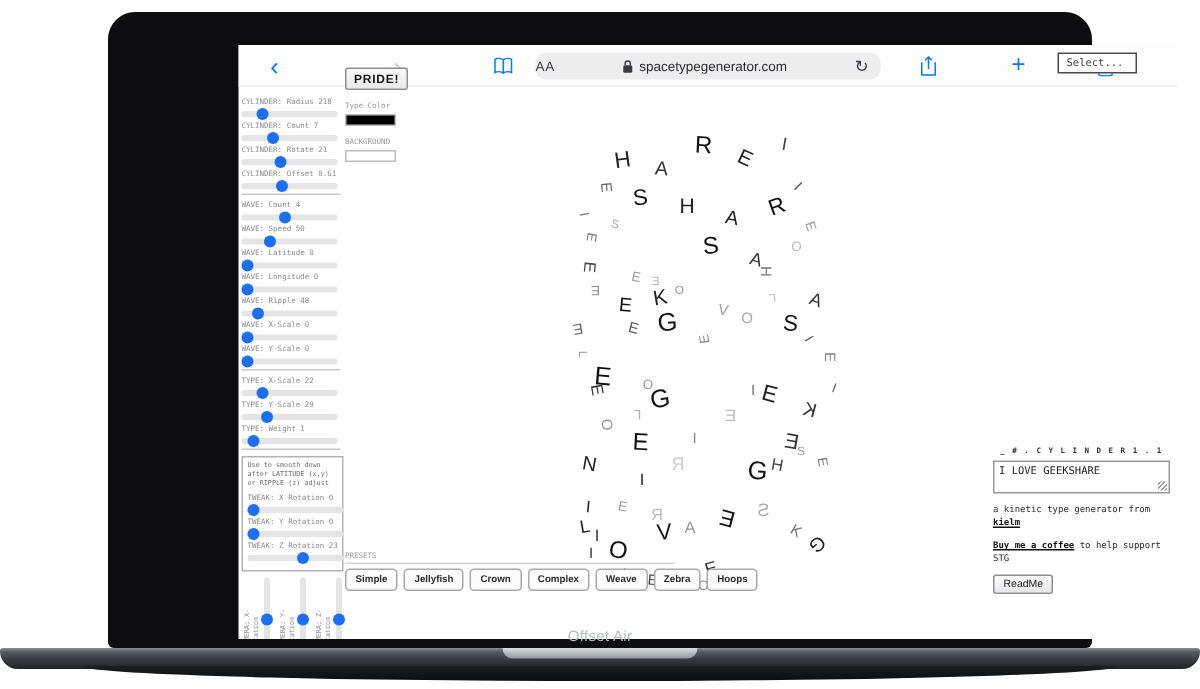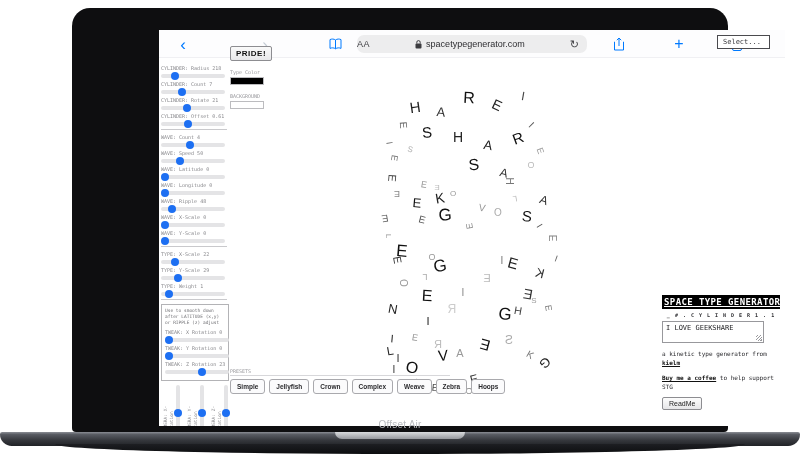--- a/index.html
+++ b/index.html
@@ -70,32 +70,32 @@
 
   
   .topctl { position:absolute; left:71px; top:12px; width:44px; }
   .pride { font-size:8px; font-weight:bold; letter-spacing:.5px; color:#111;
            background:linear-gradient(#fafafa,#e8e8ea); border:1px solid #8d8d91;
            border-radius:2px; padding:2px 5px; }
   .swlabel { font-family:"DejaVu Sans Mono", monospace; font-size:5px; color:#9a9a9e; margin-top:8px; }
   .swatch { width:34px; height:8px; border:1px solid #bcbcbf; margin-top:2px; }
 
   
-  .selectbox { position:absolute; left:558px; top:5px; font-family:"DejaVu Sans Mono", monospace;
+  .selectbox { position:absolute; left:546px; top:5px; font-family:"DejaVu Sans Mono", monospace;
                font-size:7px; color:#3a3a3e; border:1px solid #4a4a4e; background:#fff;
                padding:2px 8px 2px 5px; }
 
   
   .info { position:absolute; left:503px; top:265px; width:118px; }
   .info-title { font-family:"DejaVu Sans Mono", monospace; font-size:9px; font-weight:bold;
                 color:#fff; background:#000; padding:2px 2px; letter-spacing:.4px;
                 text-decoration:underline; white-space:nowrap; }
   .info-sub { font-family:"DejaVu Sans Mono", monospace; font-size:5px; letter-spacing:1px;
               color:#2e2e32; text-align:center; margin:3px 0 3px 0; font-weight:bold; }
-  .info-ta { position:relative; width:102px; height:22px; border:1px solid #98989c; background:#fff;
+  .info-ta { position:relative; width:118px; height:22px; border:1px solid #98989c; background:#fff;
              font-family:"DejaVu Sans Mono", monospace; font-size:7px; color:#1c1c1f;
              padding:2px 3px; }
   .ta-grip { position:absolute; right:1px; bottom:1px; width:6px; height:6px;
              background:repeating-linear-gradient(135deg, transparent 0 1px, #9a9a9e 1px 2px); }
   .credit { font-family:"DejaVu Sans Mono", monospace; font-size:6px; color:#2a2a2e;
             margin-top:6px; line-height:9px; }
   .credit a, .credit .lnk { font-weight:bold; text-decoration:underline; color:#111; cursor:pointer; }
   .readme { margin-top:6px; font-size:7px; color:#222; background:linear-gradient(#fdfdfd,#e6e6e8);
             border:1px solid #8d8d91; border-radius:2px; padding:2px 6px; display:inline-block; }
 
@@ -388,21 +388,20 @@
             <button class="pbtn">Jellyfish</button>
             <button class="pbtn">Crown</button>
             <button class="pbtn">Complex</button>
             <button class="pbtn">Weave</button>
             <button class="pbtn">Zebra</button>
             <button class="pbtn">Hoops</button>
           </div>
       </div>
 
       <div class="info">
-        <div class="info-title">SPACE TYPE GENERATOR</div>
         <div class="info-sub">_ # . C Y L I N D E R  1 . 1</div>
         <div class="info-ta">
           <span>I LOVE GEEKSHARE</span>
           <span class="ta-grip"></span>
         </div>
         <div class="credit">
           <span>a kinetic type generator from </span><span class="lnk">kielm</span>
         </div>
         <div class="credit">
           <span class="lnk">Buy me a coffee</span><span> to help support STG</span>

